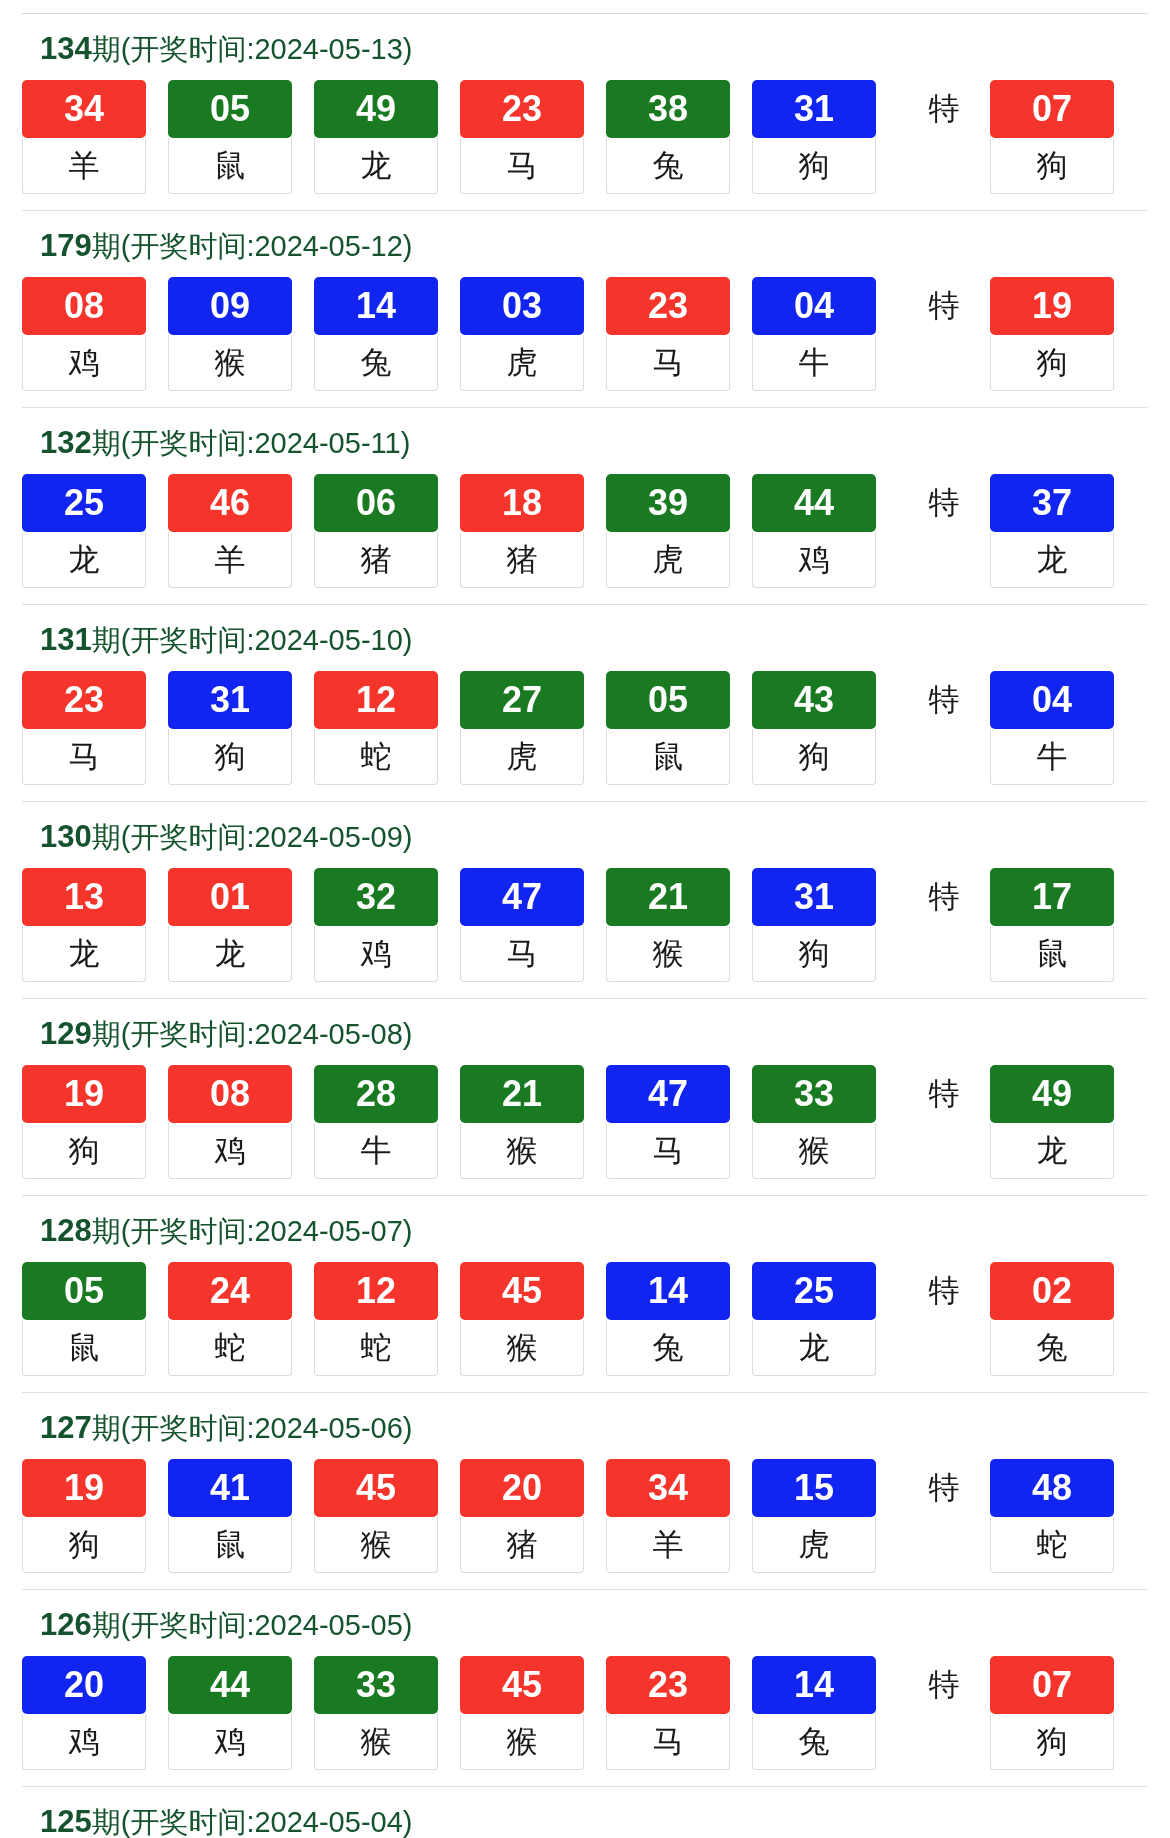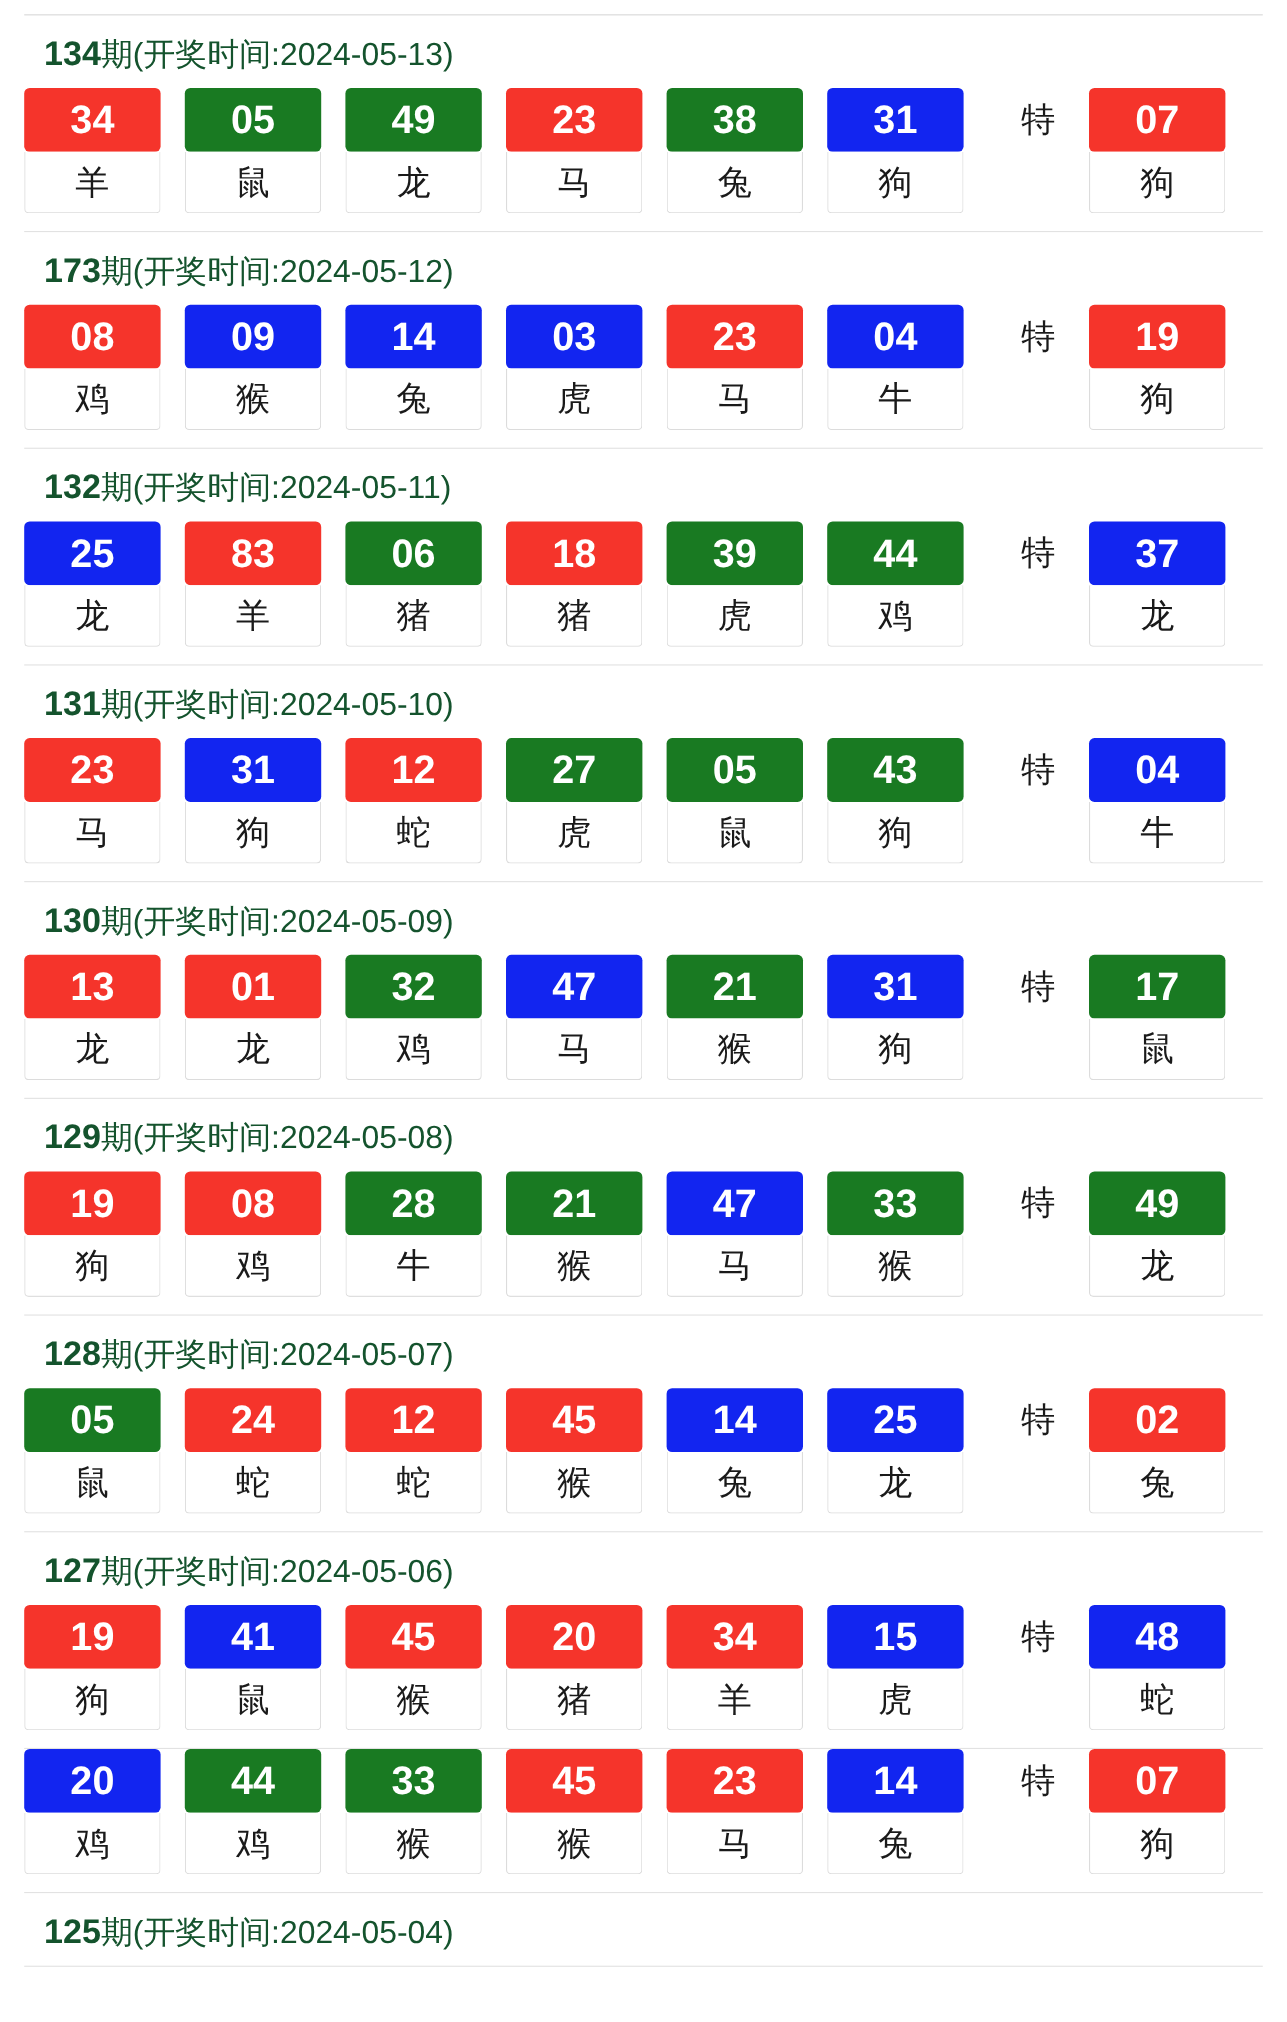--- a/index.html
+++ b/index.html
@@ -129,21 +129,21 @@
             <div class="ball-zod">狗</div>
           </div>
           <div class="special-label">特</div>
           <div class="ball-cell">
             <div class="ball-num red">07</div>
             <div class="ball-zod">狗</div>
           </div>
         </div>
       </div>
       <div class="draw-block">
-        <div class="draw-header"><span class="issue">173</span><span class="rest">期(开奖时间:2024-05-12)</span></div>
+        <div class="draw-header"><span class="issue">179</span><span class="rest">期(开奖时间:2024-05-12)</span></div>
         <div class="balls-row">
           <div class="ball-cell">
             <div class="ball-num red">08</div>
             <div class="ball-zod">鸡</div>
           </div>
           <div class="ball-cell">
             <div class="ball-num blue">09</div>
             <div class="ball-zod">猴</div>
           </div>
           <div class="ball-cell">
@@ -170,21 +170,21 @@
         </div>
       </div>
       <div class="draw-block">
         <div class="draw-header"><span class="issue">132</span><span class="rest">期(开奖时间:2024-05-11)</span></div>
         <div class="balls-row">
           <div class="ball-cell">
             <div class="ball-num blue">25</div>
             <div class="ball-zod">龙</div>
           </div>
           <div class="ball-cell">
-            <div class="ball-num red">83</div>
+            <div class="ball-num red">46</div>
             <div class="ball-zod">羊</div>
           </div>
           <div class="ball-cell">
             <div class="ball-num green">06</div>
             <div class="ball-zod">猪</div>
           </div>
           <div class="ball-cell">
             <div class="ball-num red">18</div>
             <div class="ball-zod">猪</div>
           </div>
@@ -367,20 +367,21 @@
             <div class="ball-zod">虎</div>
           </div>
           <div class="special-label">特</div>
           <div class="ball-cell">
             <div class="ball-num blue">48</div>
             <div class="ball-zod">蛇</div>
           </div>
         </div>
       </div>
       <div class="draw-block">
+        <div class="draw-header"><span class="issue">126</span><span class="rest">期(开奖时间:2024-05-05)</span></div>
         <div class="balls-row">
           <div class="ball-cell">
             <div class="ball-num blue">20</div>
             <div class="ball-zod">鸡</div>
           </div>
           <div class="ball-cell">
             <div class="ball-num green">44</div>
             <div class="ball-zod">鸡</div>
           </div>
           <div class="ball-cell">

